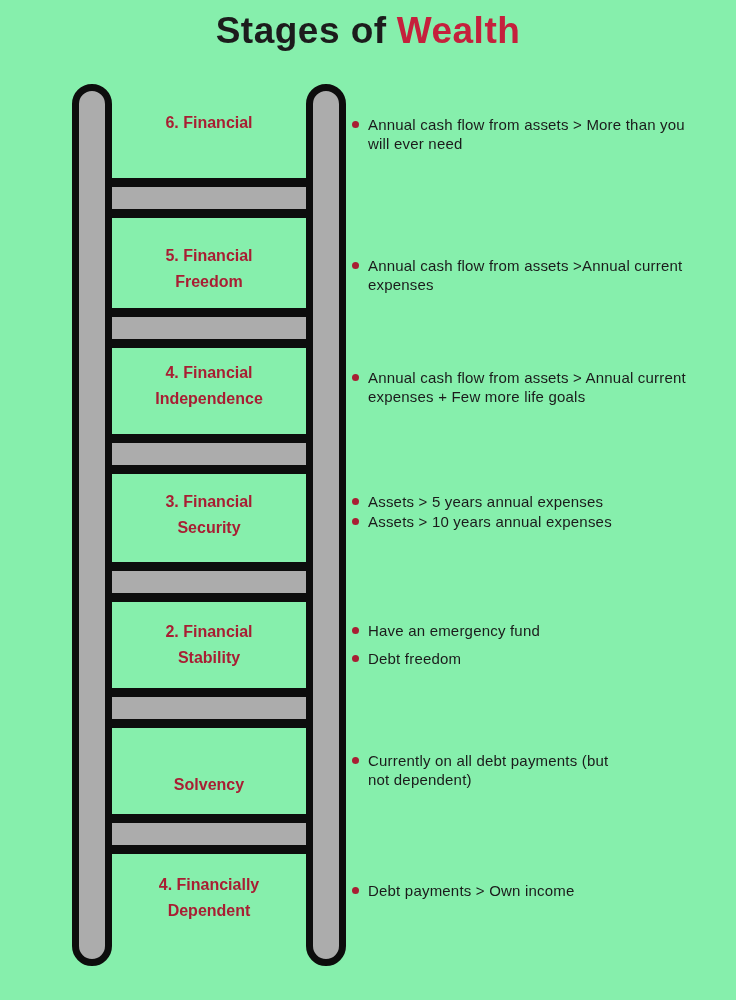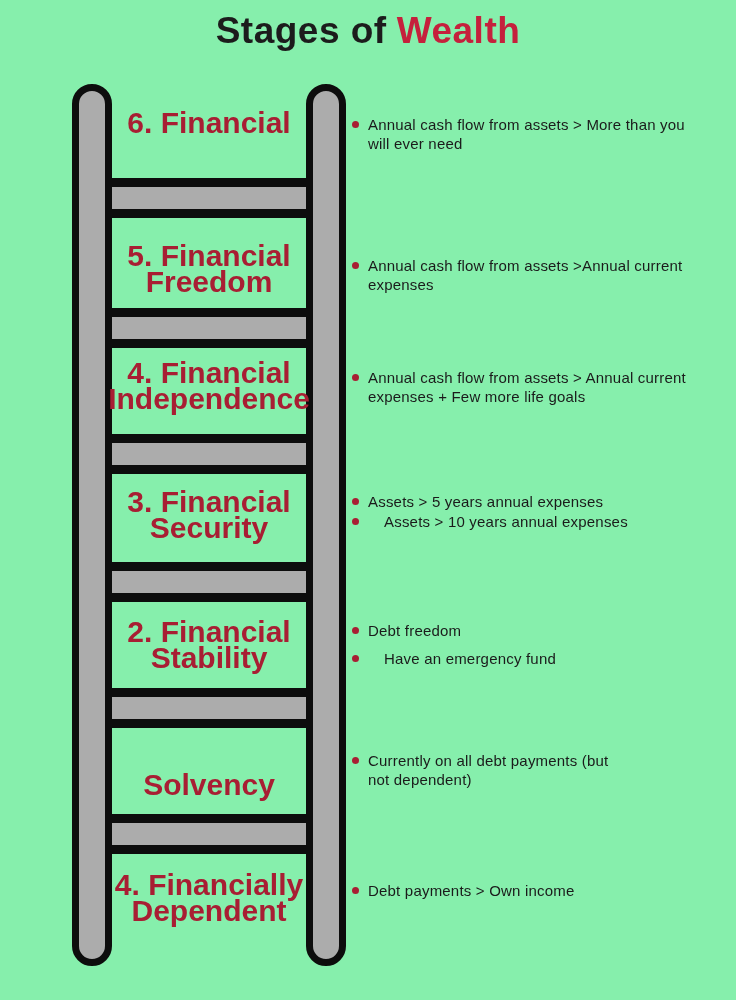--- a/index.html
+++ b/index.html
@@ -10,26 +10,26 @@
   .title .hl{color:#c5203c;margin-left:10px;}
   
   .rail{position:absolute;top:84px;width:26px;height:868px;background:#acacac;
         border:7px solid #0d0d0d;border-radius:22px;z-index:2;}
   .rail.left{left:72px;}
   .rail.right{left:306px;}
   .rung{position:absolute;left:98px;width:222px;height:22px;background:#acacac;
         border-top:9px solid #0d0d0d;border-bottom:9px solid #0d0d0d;z-index:1;}
   
   .stage-label{position:absolute;left:96px;width:226px;text-align:center;z-index:3;
-               font-weight:bold;font-size:30px;line-height:26px;color:#a81e33;}
+               font-weight:bold;font-size:16px;line-height:26px;color:#a81e33;}
   
   .bullets{position:absolute;left:352px;width:368px;z-index:3;}
   .bullet{display:flex;align-items:flex-start;font-size:15px;line-height:19px;
           color:#1b1b1b;letter-spacing:.2px;}
-  .bullet + .bullet{margin-top:1px;gap:16px;}
+  .bullet + .bullet{margin-top:1px;}
   .bullets.loose .bullet + .bullet{margin-top:9px;}
   .dot{flex:none;width:7px;height:7px;border-radius:50%;background:#a81e33;
        margin:6px 9px 0 0;}
   .btxt{display:block;}
 </style>
 </head>
 <body>
 
 <div class="page">
 
@@ -93,25 +93,25 @@
     </div>
   </div>
 
   <div class="stage-label" style="top:619px">
     <span>2. Financial</span><br>
     <span>Stability</span>
   </div>
   <div class="bullets loose" style="top:621px">
     <div class="bullet">
       <span class="dot"></span>
-      <span class="btxt">Debt freedom</span>
+      <span class="btxt">Have an emergency fund</span>
     </div>
     <div class="bullet">
       <span class="dot"></span>
-      <span class="btxt">Have an emergency fund</span>
+      <span class="btxt">Debt freedom</span>
     </div>
   </div>
 
   <div class="stage-label" style="top:746px">
     <br>
     <span>Solvency</span>
   </div>
   <div class="bullets" style="top:751px;width:280px">
     <div class="bullet">
       <span class="dot"></span>

